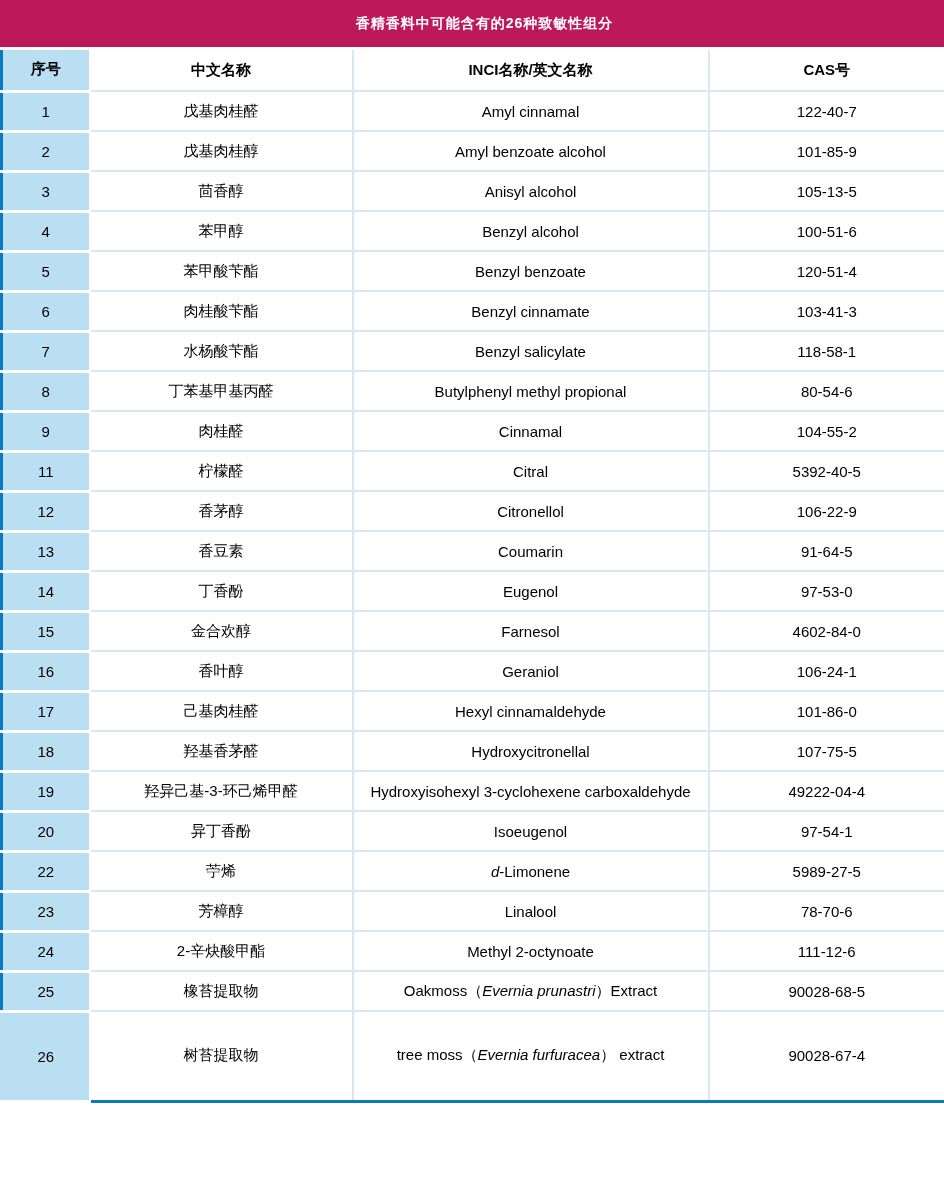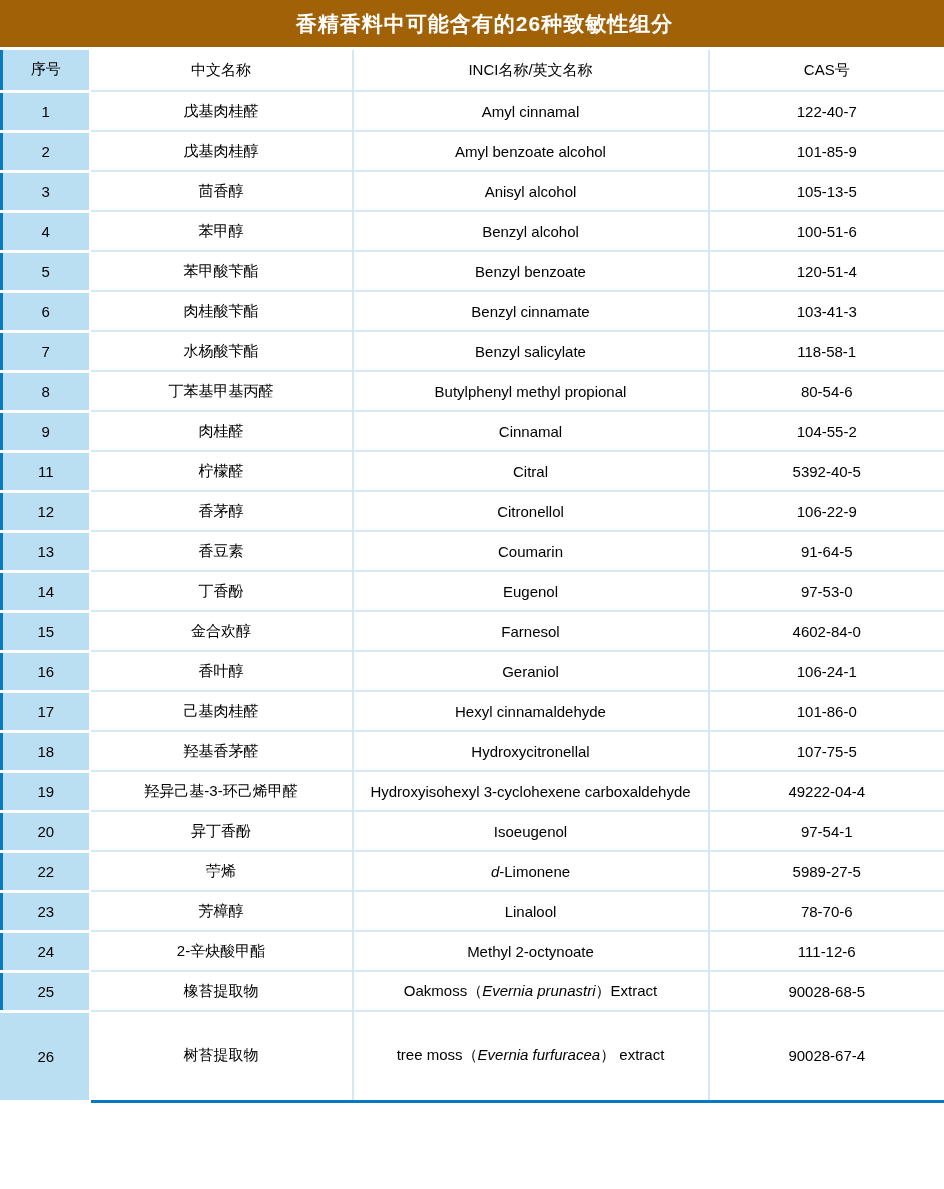--- a/index.html
+++ b/index.html
@@ -5,44 +5,44 @@
   html,body{margin:0;padding:0;background:#ffffff;}
   .page{
     width:944px;height:1189px;
     background:#ffffff;
     font-family:"Liberation Sans","DejaVu Sans",sans-serif;
     box-sizing:border-box;
     overflow:hidden;
   }
   .title-bar{
     height:47px;
-    background:#a16207;
+    background:#be185d;
     color:#ffffff;
     display:flex;align-items:center;justify-content:center;
-    font-size:21px;font-weight:bold;
+    font-size:14px;font-weight:bold;
     letter-spacing:1px;
     padding-left:25px;
   }
   .title-gap{height:3px;background:#ffffff;}
   table.allergen{
     border-collapse:collapse;
     table-layout:fixed;
     width:944px;
   }
   th,td{
     text-align:center;vertical-align:middle;
     font-size:15px;color:#000000;
     padding:2px 6px;
     box-sizing:border-box;
     word-wrap:break-word;
   }
   thead tr{height:41px;}
   tbody tr{height:40px;}
   tbody tr:last-child{height:90px;}
-  thead th{font-weight:normal;}
+  thead th{font-weight:bold;}
   
   .num{
     background:#BBDFF2;
     border-left:3px solid #0A7AC0;
     border-right:2px solid #ffffff;
     border-bottom:3px solid #ffffff;
     border-top:0;
   }
   
   .c{

